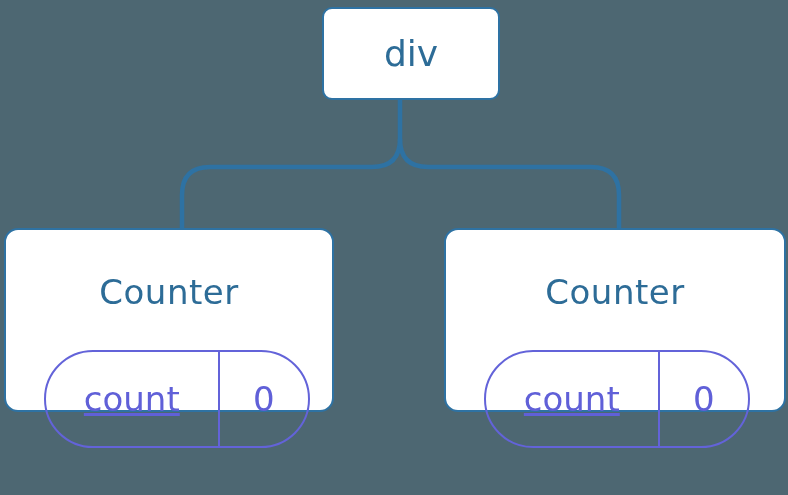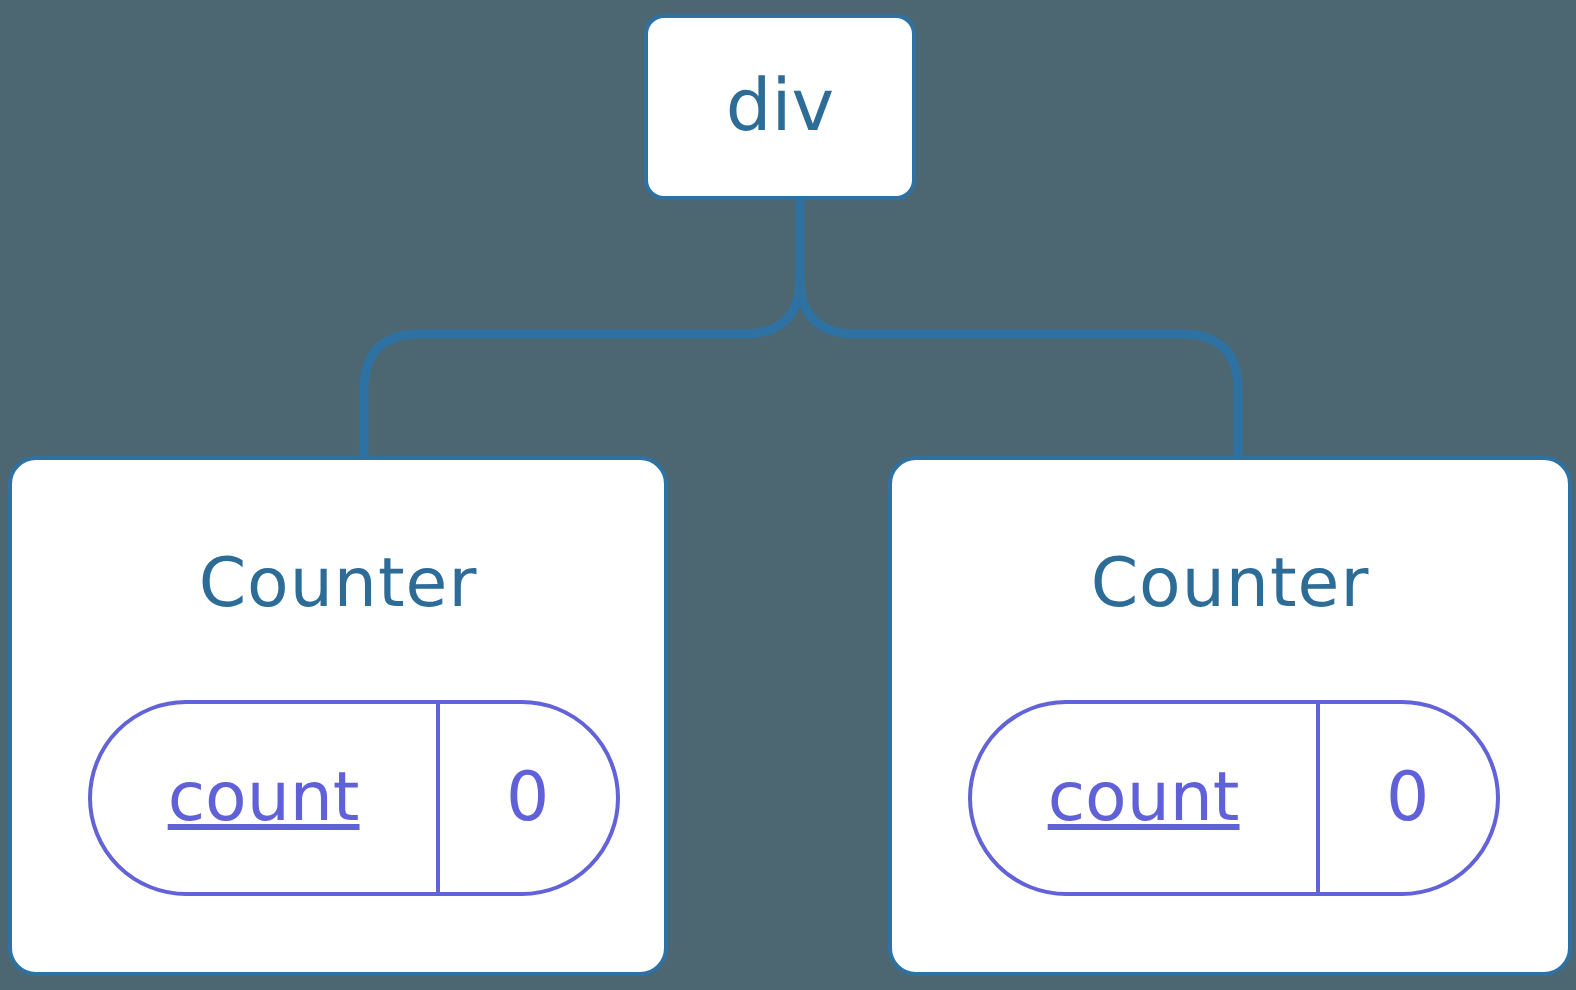--- a/index.html
+++ b/index.html
@@ -22,34 +22,34 @@
   }
   .connector-svg {
     position: absolute;
     left: 0; top: 0;
     width: 788px; height: 495px;
     pointer-events: none;
   }
   .root-node {
     position: absolute;
     left: 322px; top: 7px;
-    width: 136px; height: 93px;
+    width: 178px; height: 93px;
     background: var(--card-bg);
     border: 2.5px solid var(--blue);
     border-radius: 10px;
     display: flex;
     align-items: center;
     justify-content: center;
     font-size: 36px;
     color: var(--node-text);
   }
   .component-card {
     position: absolute;
     top: 228px;
-    height: 260px;
+    height: 184px;
     background: var(--card-bg);
     border: 2.5px solid var(--blue);
     border-radius: 14px;
   }
   .card-left  { left: 4px;   width: 330px; }
   .card-right { left: 444px; width: 342px; }
   .component-title {
     margin-top: 42px;
     text-align: center;
     font-size: 34px;

